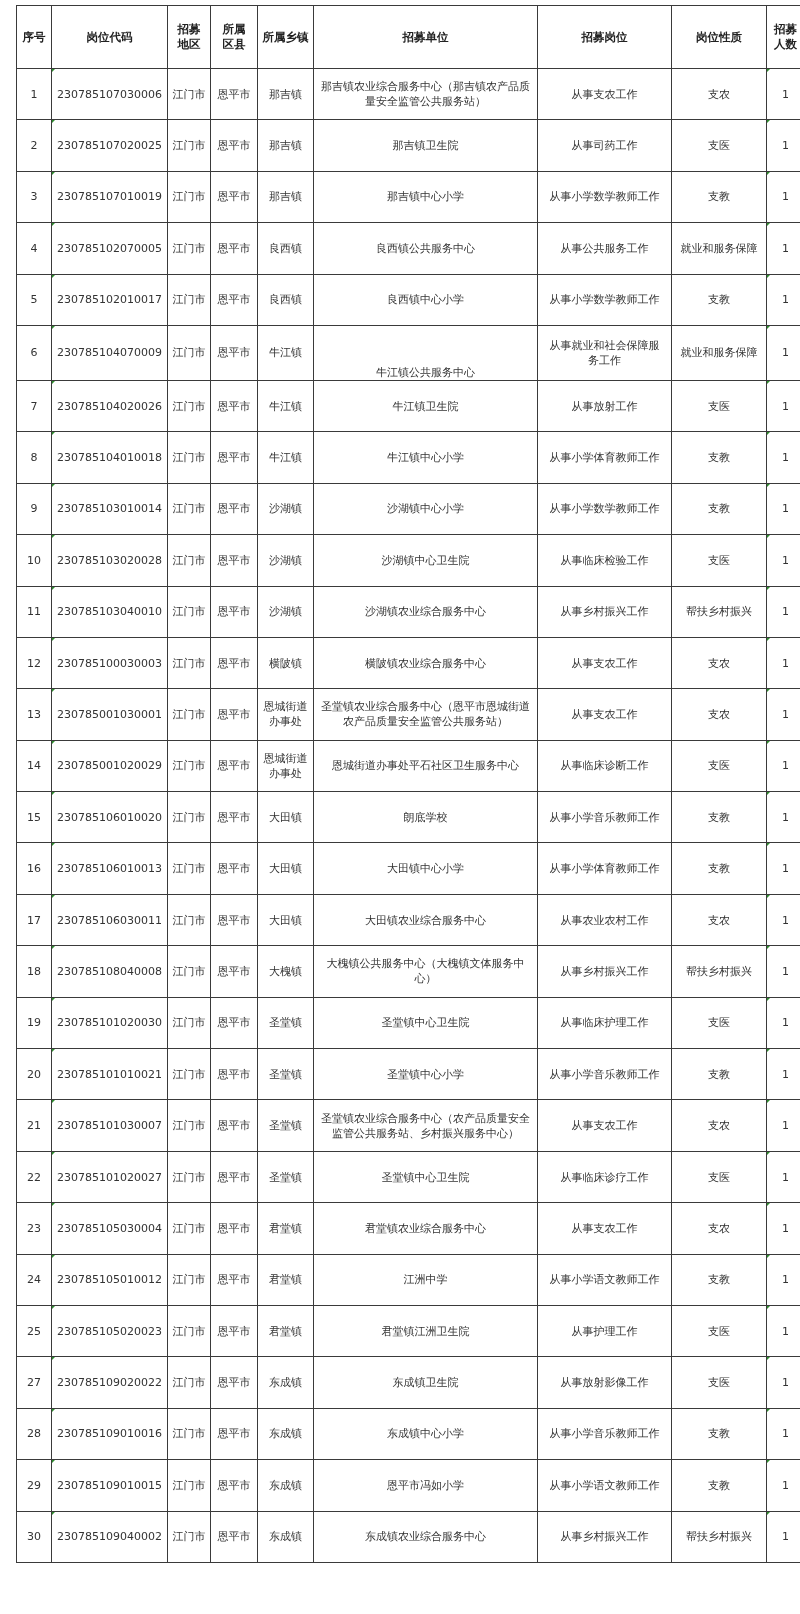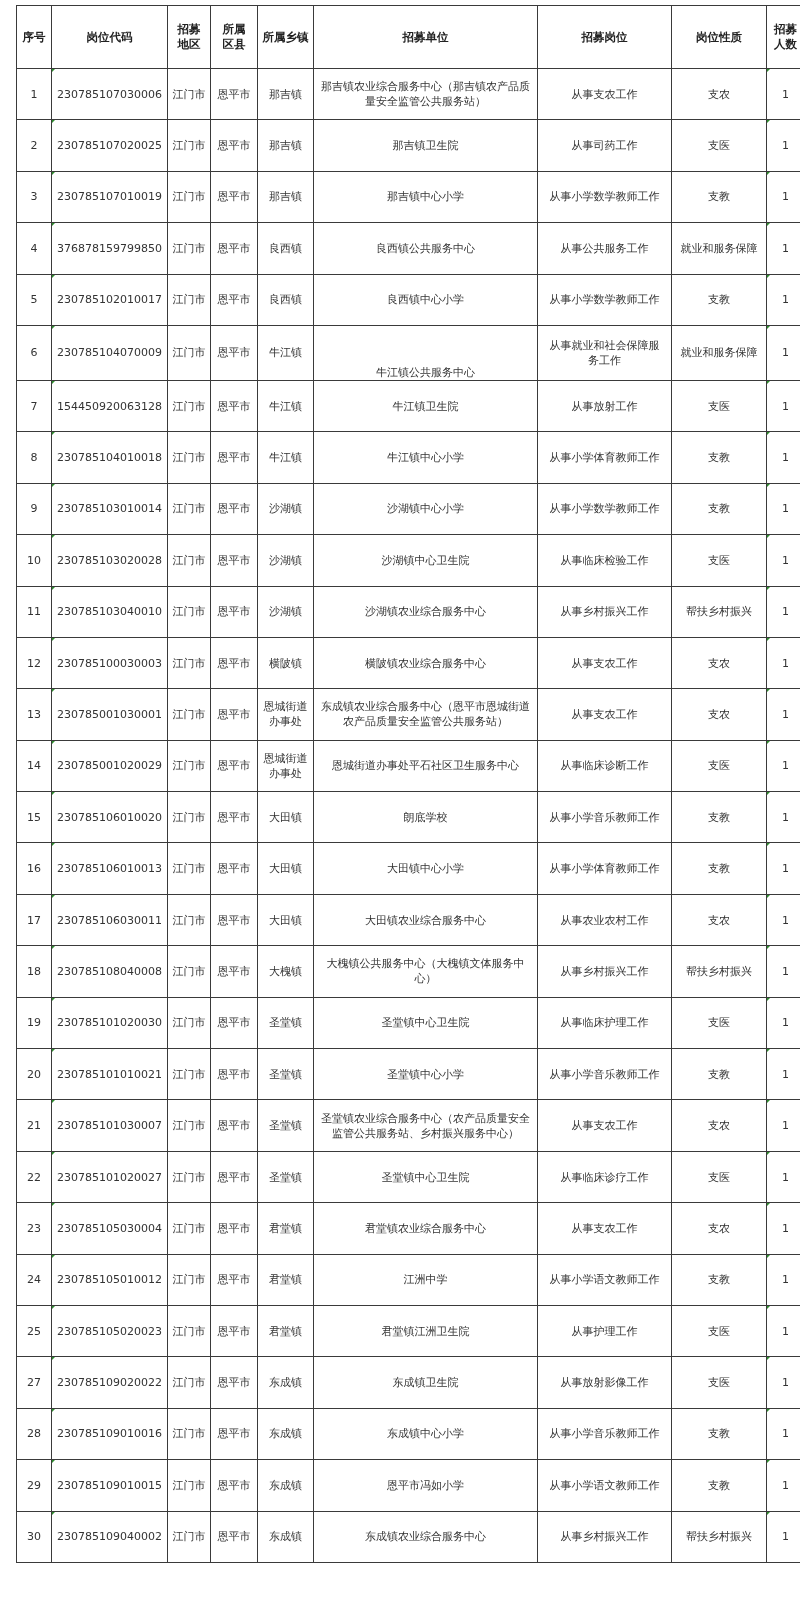--- a/index.html
+++ b/index.html
@@ -94,21 +94,21 @@
         <td class="region-cell"><span class="wrap">江门市</span></td>
         <td class="county-cell"><span class="wrap">恩平市</span></td>
         <td class="town-cell"><span class="wrap" style="max-width: 48px;">那吉镇</span></td>
         <td class="unit-cell"><span class="wrap" style="max-width: 212px;">那吉镇中心小学</span></td>
         <td class="position-cell"><span class="wrap" style="max-width: 118px;">从事小学数学教师工作</span></td>
         <td class="nature-cell"><span class="wrap">支教</span></td>
         <td class="count-cell"><span class="wrap">1</span></td>
       </tr>
       <tr>
         <td class="no-cell"><span class="wrap">4</span></td>
-        <td class="code-cell"><span class="wrap">376878159799850</span></td>
+        <td class="code-cell"><span class="wrap">230785102070005</span></td>
         <td class="region-cell"><span class="wrap">江门市</span></td>
         <td class="county-cell"><span class="wrap">恩平市</span></td>
         <td class="town-cell"><span class="wrap" style="max-width: 48px;">良西镇</span></td>
         <td class="unit-cell"><span class="wrap" style="max-width: 212px;">良西镇公共服务中心</span></td>
         <td class="position-cell"><span class="wrap" style="max-width: 118px;">从事公共服务工作</span></td>
         <td class="nature-cell"><span class="wrap">就业和服务保障</span></td>
         <td class="count-cell"><span class="wrap">1</span></td>
       </tr>
       <tr>
         <td class="no-cell"><span class="wrap">5</span></td>
@@ -127,21 +127,21 @@
         <td class="region-cell"><span class="wrap">江门市</span></td>
         <td class="county-cell"><span class="wrap">恩平市</span></td>
         <td class="town-cell"><span class="wrap" style="max-width: 48px;">牛江镇</span></td>
         <td class="unit-cell"><span class="wrap" style="max-width: 212px; margin-top: 39px;">牛江镇公共服务中心</span></td>
         <td class="position-cell"><span class="wrap" style="max-width: 118px;">从事就业和社会保障服务工作</span></td>
         <td class="nature-cell"><span class="wrap">就业和服务保障</span></td>
         <td class="count-cell"><span class="wrap">1</span></td>
       </tr>
       <tr>
         <td class="no-cell"><span class="wrap">7</span></td>
-        <td class="code-cell"><span class="wrap">154450920063128</span></td>
+        <td class="code-cell"><span class="wrap">230785104020026</span></td>
         <td class="region-cell"><span class="wrap">江门市</span></td>
         <td class="county-cell"><span class="wrap">恩平市</span></td>
         <td class="town-cell"><span class="wrap" style="max-width: 48px;">牛江镇</span></td>
         <td class="unit-cell"><span class="wrap" style="max-width: 212px;">牛江镇卫生院</span></td>
         <td class="position-cell"><span class="wrap" style="max-width: 118px;">从事放射工作</span></td>
         <td class="nature-cell"><span class="wrap">支医</span></td>
         <td class="count-cell"><span class="wrap">1</span></td>
       </tr>
       <tr>
         <td class="no-cell"><span class="wrap">8</span></td>
@@ -197,21 +197,21 @@
         <td class="position-cell"><span class="wrap" style="max-width: 118px;">从事支农工作</span></td>
         <td class="nature-cell"><span class="wrap">支农</span></td>
         <td class="count-cell"><span class="wrap">1</span></td>
       </tr>
       <tr>
         <td class="no-cell"><span class="wrap">13</span></td>
         <td class="code-cell"><span class="wrap">230785001030001</span></td>
         <td class="region-cell"><span class="wrap">江门市</span></td>
         <td class="county-cell"><span class="wrap">恩平市</span></td>
         <td class="town-cell"><span class="wrap" style="max-width: 48px;">恩城街道办事处</span></td>
-        <td class="unit-cell"><span class="wrap" style="max-width: 212px;">东成镇农业综合服务中心（恩平市恩城街道农产品质量安全监管公共服务站）</span></td>
+        <td class="unit-cell"><span class="wrap" style="max-width: 212px;">圣堂镇农业综合服务中心（恩平市恩城街道农产品质量安全监管公共服务站）</span></td>
         <td class="position-cell"><span class="wrap" style="max-width: 118px;">从事支农工作</span></td>
         <td class="nature-cell"><span class="wrap">支农</span></td>
         <td class="count-cell"><span class="wrap">1</span></td>
       </tr>
       <tr>
         <td class="no-cell"><span class="wrap">14</span></td>
         <td class="code-cell"><span class="wrap">230785001020029</span></td>
         <td class="region-cell"><span class="wrap">江门市</span></td>
         <td class="county-cell"><span class="wrap">恩平市</span></td>
         <td class="town-cell"><span class="wrap" style="max-width: 48px;">恩城街道办事处</span></td>

